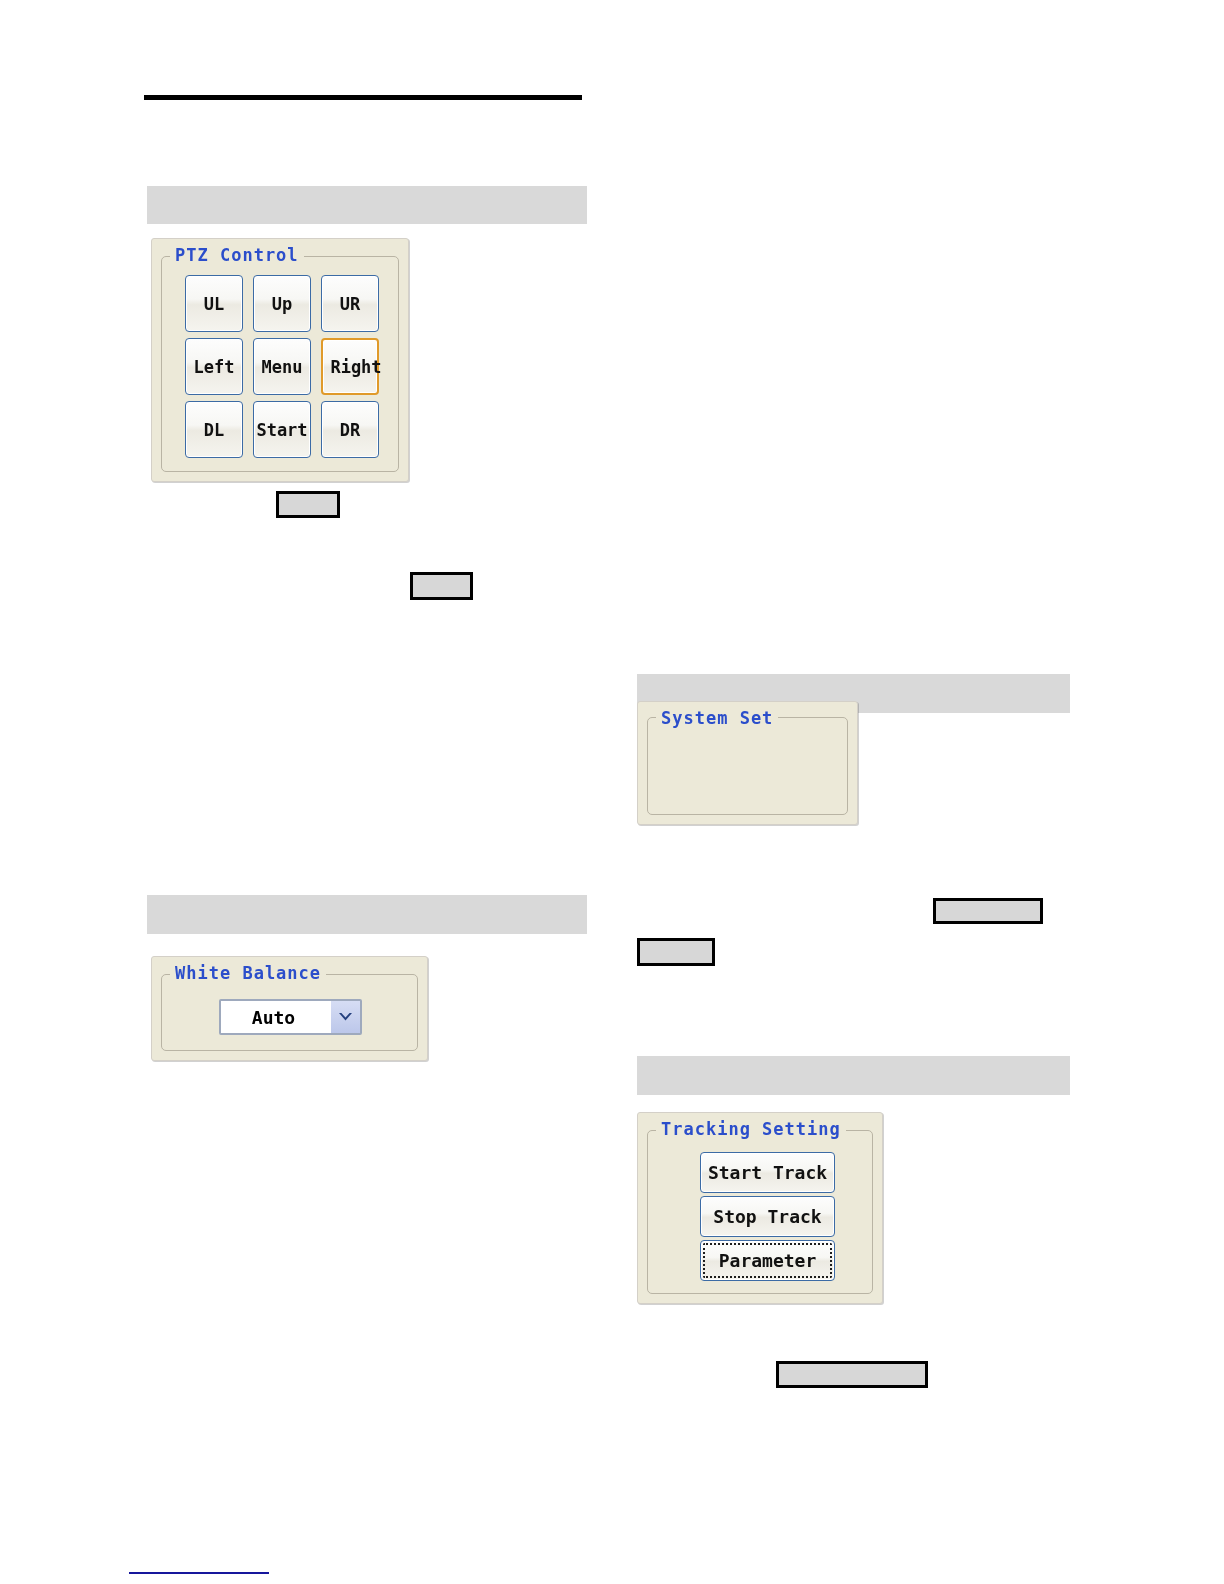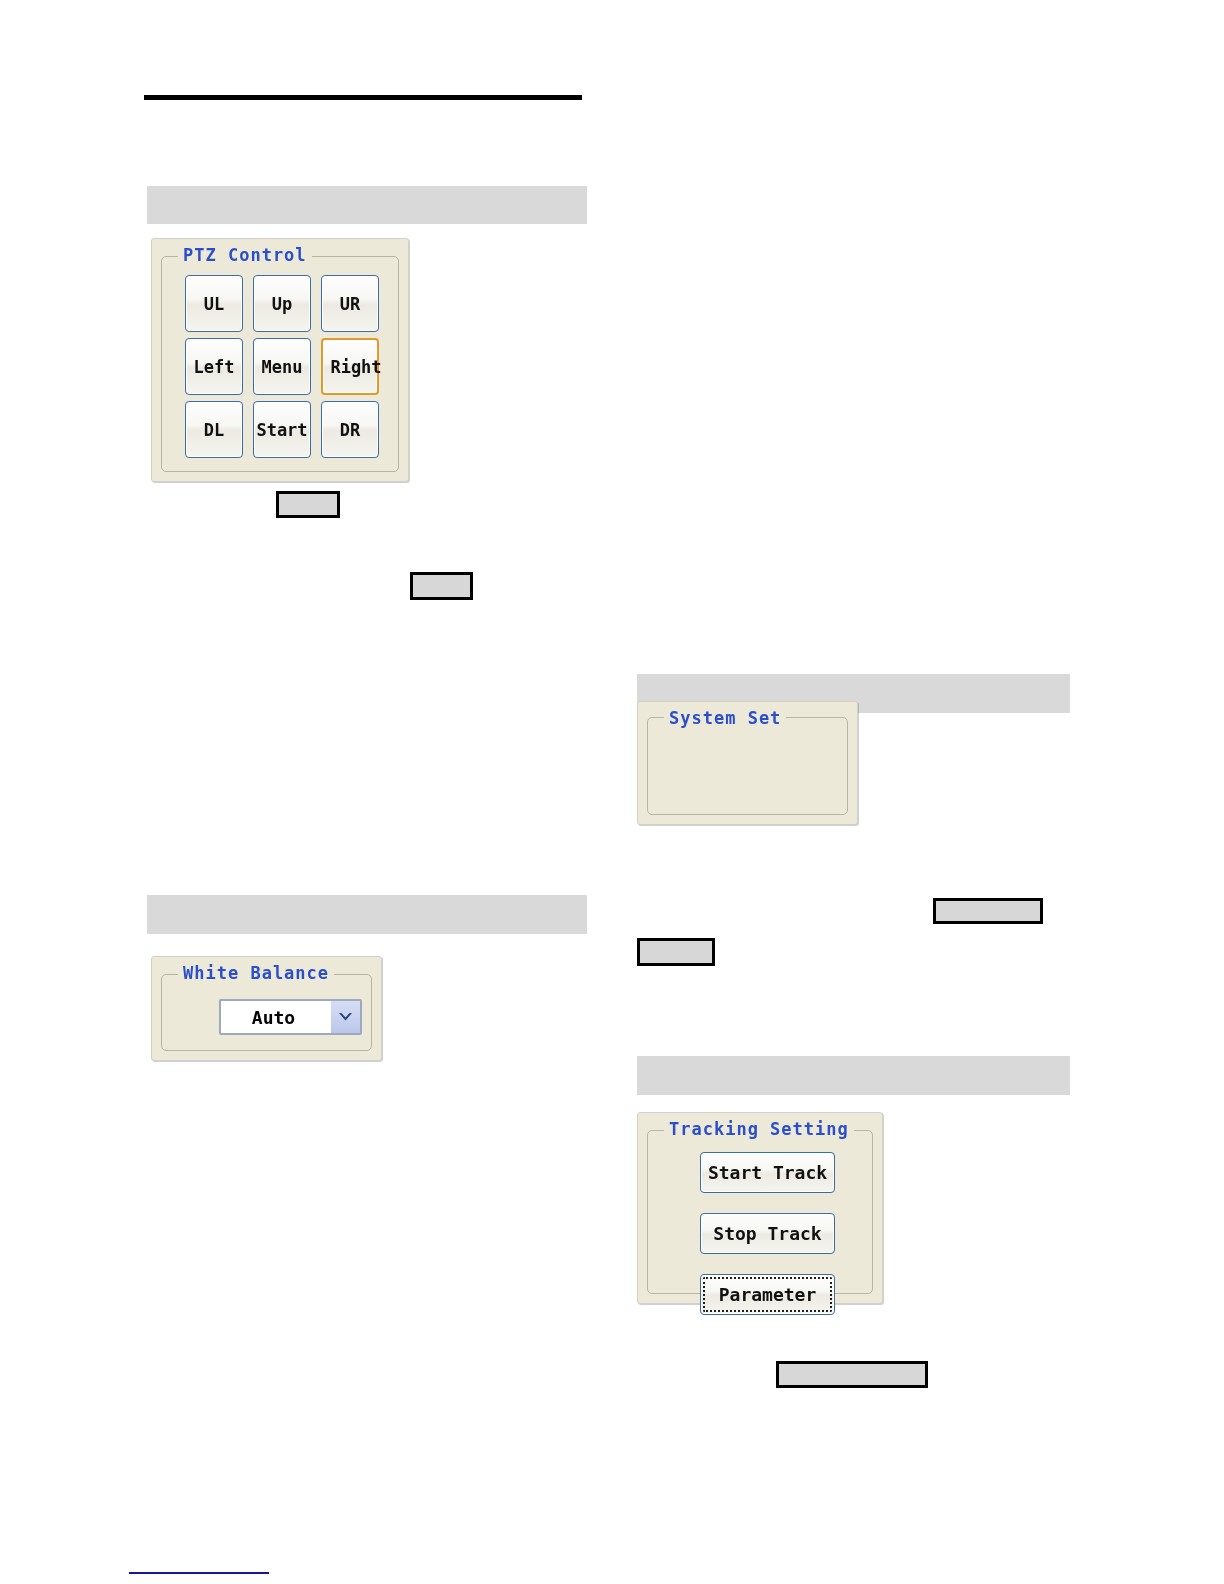--- a/index.html
+++ b/index.html
@@ -73,21 +73,20 @@
     top: 6px;
     padding: 0 5px;
     background: #ece9d8;
     color: #2b4ecb;
     font-family: "DejaVu Sans Mono", monospace;
     font-size: 17px;
     font-weight: bold;
     letter-spacing: 1px;
     white-space: nowrap;
     z-index: 2;
-    margin-left: 8px;
   }
 
   
   .xp-btn {
     position: relative;
     box-sizing: border-box;
     border: 1px solid #3c6ba5;
     border-radius: 4px;
     background: linear-gradient(to bottom,
                 #fdfdfd 0%, #f7f7f4 42%, #eceae2 52%, #f5f4ef 100%);
@@ -123,21 +122,21 @@
     left: 33px;
     top: 36px;
     display: grid;
     grid-template-columns: repeat(3, 58px);
     grid-template-rows: repeat(3, 57px);
     gap: 6px 10px;
   }
   .ptz-grid .xp-btn { font-size: 17px; width: 58px; height: 57px; }
 
   
-  #wb-panel { left: 151px; top: 956px; width: 231px; height: 105px; }
+  #wb-panel { left: 151px; top: 956px; width: 277px; height: 105px; }
   .wb-combo {
     position: absolute;
     left: 67px;
     top: 42px;
     width: 143px;
     height: 36px;
     box-sizing: border-box;
     background: #ffffff;
     border: 2px solid #9ea9bd;
     border-radius: 2px;
@@ -180,21 +179,21 @@
   .sys-btns .xp-btn { width: 181px; height: 31px; font-size: 18px; }
 
   
   #track-panel { left: 637px; top: 1112px; width: 246px; height: 192px; }
   .track-btns {
     position: absolute;
     left: 62px;
     top: 39px;
     display: flex;
     flex-direction: column;
-    gap: 20px;
+    gap: 3px;
   }
   .track-btns .xp-btn { width: 135px; height: 41px; font-size: 18px; }
 </style>
 </head>
 <body>
 
 <div class="top-rule"></div>
 
 <div id="section-bars">
     <div class="section-bar" style="left: 147px; top: 186px; width: 440px; height: 38px; background: rgb(217, 217, 217);"></div>

